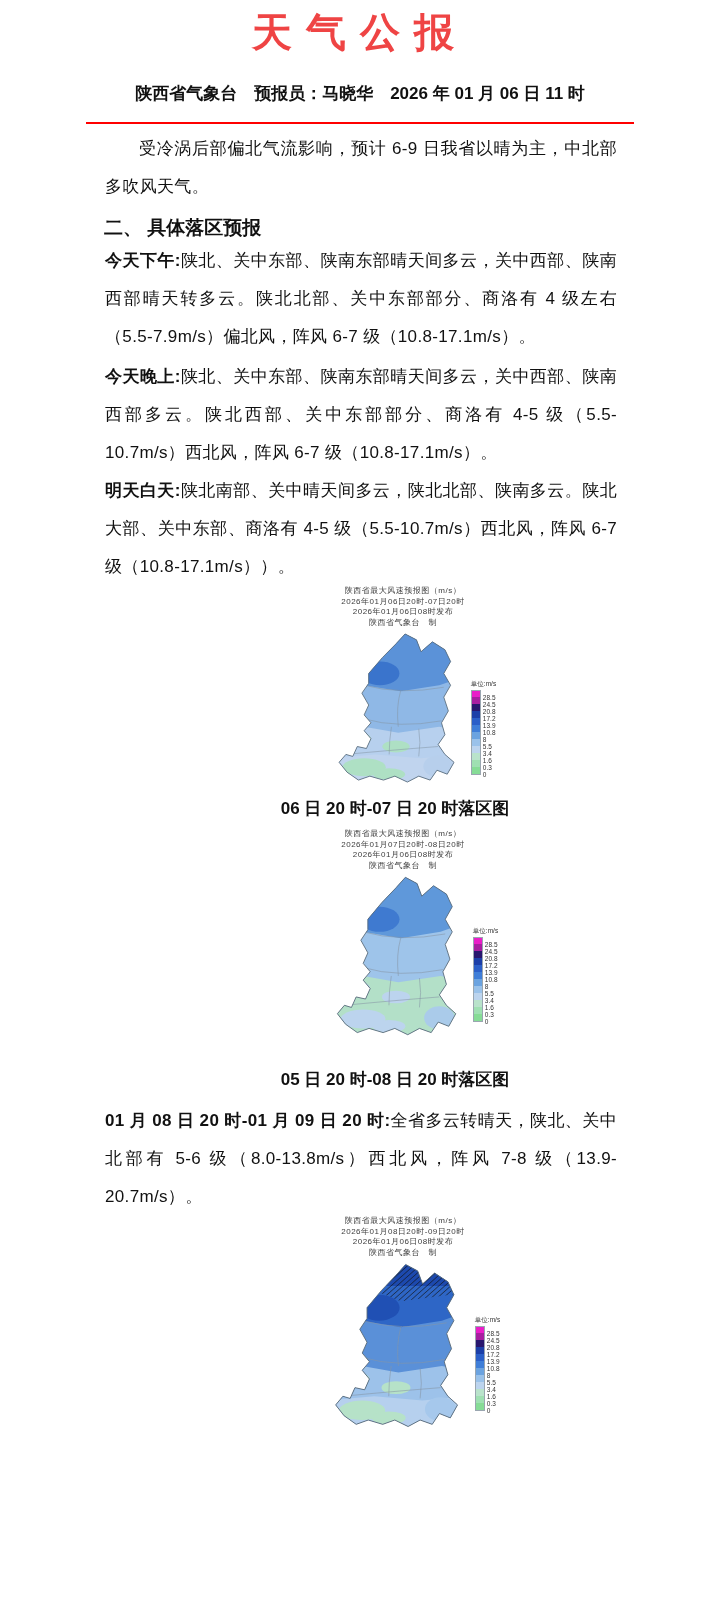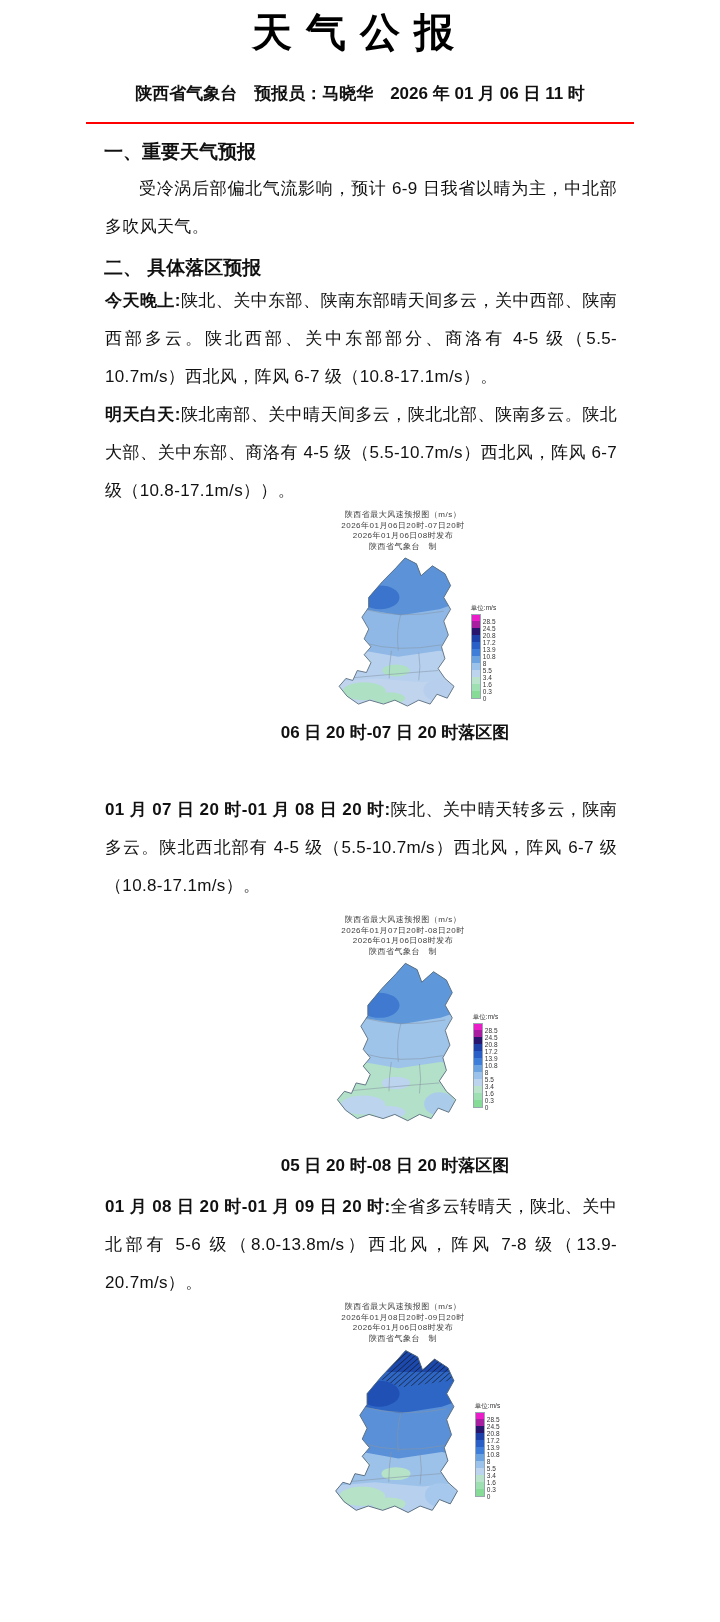--- a/index.html
+++ b/index.html
@@ -68,30 +68,30 @@
         <use href="#prov"></use>
       </clipPath>
     <pattern id="hatchpat" width="3.5" height="3.5" patternUnits="userSpaceOnUse" patternTransform="rotate(45)">
       <line x1="0" y1="0" x2="0" y2="3.5" stroke="#101010" stroke-width="0.9"></line>
     </pattern>
   </defs>
 </svg>
 
 <div class="page">
 
-  <div class="title" style="color:#000000;">天气公报</div>
+  <div class="title" style="color:#ef4444;">天气公报</div>
 
   <div class="issuer">陕西省气象台　预报员：马晓华　2026 年 01 月 06 日 11 时</div>
 
-  <div class="h-sec h1">一、重要天气预报</div>
 
   <p class="para indent p-intro">受冷涡后部偏北气流影响，预计 6-9 日我省以晴为主，中北部多吹风天气。</p>
 
   <div class="h-sec h2">二、 具体落区预报</div>
 
+  <p class="para p-f1"><span class="b">今天下午:</span><span>陕北、关中东部、陕南东部晴天间多云，关中西部、陕南西部晴天转多云。陕北北部、关中东部部分、商洛有 4 级左右（5.5-7.9m/s）偏北风，阵风 6-7 级（10.8-17.1m/s）。</span></p>
 
   <p class="para p-f2"><span class="b">今天晚上:</span><span>陕北、关中东部、陕南东部晴天间多云，关中西部、陕南西部多云。陕北西部、关中东部部分、商洛有 4-5 级（5.5-10.7m/s）西北风，阵风 6-7 级（10.8-17.1m/s）。</span></p>
 
   <p class="para p-f3"><span class="b">明天白天:</span><span>陕北南部、关中晴天间多云，陕北北部、陕南多云。陕北大部、关中东部、商洛有 4-5 级（5.5-10.7m/s）西北风，阵风 6-7 级（10.8-17.1m/s））。</span></p>
 
   <div class="map-figure fig1">
     <div class="map-headers">
       <div>陕西省最大风速预报图（m/s）</div>
       <div>2026年01月06日20时-07日20时</div>
       <div>2026年01月06日08时发布</div>
@@ -170,21 +170,20 @@
             <div class="lrow">
               <span class="lsw" style="background: rgb(134, 220, 150);"></span>
               <span class="llb">0</span>
             </div>
           </div>
       </div>
     </div>
     <div class="caption">06 日 20 时-07 日 20 时落区图</div>
   </div>
 
-  <p class="para p4"><span class="b">01 月 07 日 20 时-01 月 08 日 20 时:</span><span>陕北、关中晴天转多云，陕南多云。陕北西北部有 4-5 级（5.5-10.7m/s）西北风，阵风 6-7 级（10.8-17.1m/s）。</span></p>
 
   <div class="map-figure fig2">
     <div class="map-headers">
       <div>陕西省最大风速预报图（m/s）</div>
       <div>2026年01月07日20时-08日20时</div>
       <div>2026年01月06日08时发布</div>
       <div>陕西省气象台　制</div>
     </div>
     <div class="map-body">
       <svg class="provsvg" viewBox="0 0 116 162" preserveAspectRatio="none">

